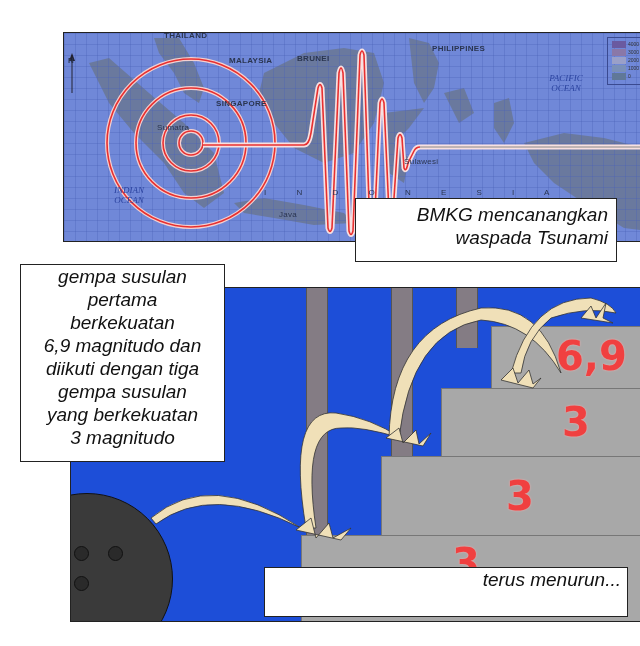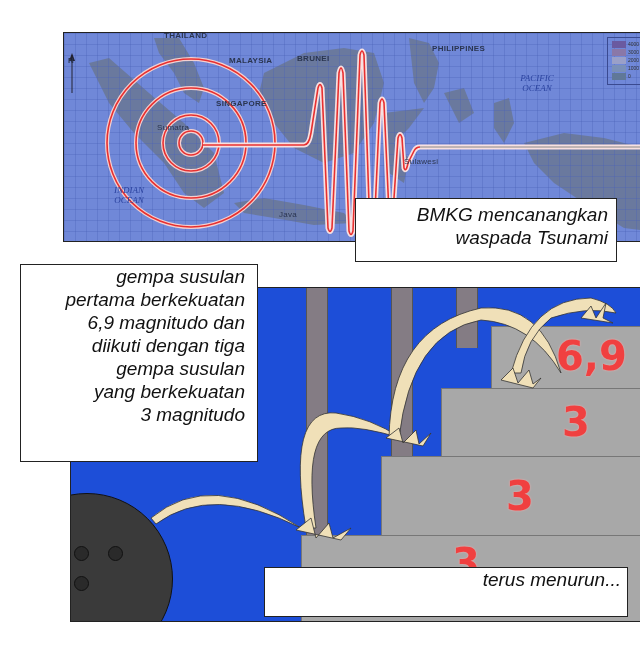--- a/index.html
+++ b/index.html
@@ -4,21 +4,21 @@
   <style>
     html, body { margin:0; padding:0; background:#ffffff; }
     body { width:640px; height:646px; position:relative; overflow:hidden; font-family:"Liberation Sans", sans-serif; }
     .panel { position:absolute; box-sizing:border-box; border:1.5px solid #222; overflow:hidden;margin-left:48px; }
     #map-panel { left:15px; top:32px; width:600px; height:210px; background:#7088d8; }
     #map-panel svg { position:absolute; left:0; top:0; }
     .map-label { position:absolute; font-size:8px; font-weight:bold; color:#2a3550; letter-spacing:0.3px; }
     .map-italic { position:absolute; font-size:9px; font-style:italic; font-family:"Liberation Serif", serif; color:#2c44a0; text-align:center; line-height:10px; }
     .caption { position:absolute; background:#fff; border:1.5px solid #222; box-sizing:border-box; color:#111; font-size:19px; line-height:23px;font-style:italic; }
     #caption-top { left:355px; top:198px; width:262px; height:64px; padding:4px 8px; text-align:right; }
-    #caption-mid { left:20px; top:264px; width:238px; height:198px; padding:0 12px; text-align:right; }
+    #caption-mid { left:20px; top:264px; width:205px; height:198px; padding:0 12px; text-align:center; }
     #caption-bottom { left:264px; top:567px; width:364px; height:50px; padding:1px 6px; text-align:right; font-size:19px; line-height:22px; }
     #stairs-panel { left:22px; top:287px; width:602px; height:335px; background:#1d4ed8; }
     .pillar { position:absolute; top:0; width:20px; background:#847c84; border-left:1px solid #555; border-right:1px solid #555; }
     .step { position:absolute; background:#a8a8a8; border:1px solid #777; box-sizing:border-box; }
     .step-num { position:absolute; font-weight:bold; font-size:40px; color:#f04040; text-shadow:0 0 2px #ffb0b0; font-family:"DejaVu Sans", sans-serif; }
     .ball { position:absolute; border-radius:50%; background:#3a3a3a; border:1.5px solid #111; }
     .hole { position:absolute; width:13px; height:13px; border-radius:50%; background:#2a2a2a; border:1.5px solid #111; }
     .legend-box { position:absolute; left:543px; top:4px; width:50px; height:46px; border:1px solid #3a4a90; }
     .legend-bar { position:absolute; left:4px; width:14px; height:7px; }
     .legend-txt { position:absolute; left:20px; font-size:5px; color:#333; }
@@ -81,26 +81,27 @@
     </g>
   </svg>
   <span class="map-label" style="left:100px;top:-2px;">THAILAND</span>
   <span class="map-label" style="left:165px;top:23px;">MALAYSIA</span>
   <span class="map-label" style="left:233px;top:21px;">BRUNEI</span>
   <span class="map-label" style="left:368px;top:11px;">PHILIPPINES</span>
   <span class="map-label" style="left:152px;top:66px;">SINGAPORE</span>
   <span class="map-label" style="left:93px;top:90px;font-weight:normal;">Sumatra</span>
   <span class="map-label" style="left:215px;top:177px;font-weight:normal;">Java</span>
   <span class="map-label" style="left:340px;top:124px;font-weight:normal;">Sulawesi</span>
+  <span class="map-label" style="left:200px;top:155px;letter-spacing:14px;font-weight:normal;">I N D O N E S I A</span>
   <span class="map-label" style="left:4px;top:23px;">N</span>
   <div class="map-italic" style="left:35px;top:152px;width:60px;">
     <div>INDIAN</div>
     <div>OCEAN</div>
   </div>
-  <div class="map-italic" style="left:443px;top:40px;width:60px;">
+  <div class="map-italic" style="left:472px;top:40px;width:60px;">
     <div>PACIFIC</div>
     <div>OCEAN</div>
   </div>
   <div class="legend-box">
     <div class="legend-bar" style="top:3px;background:#6a5aa0;"></div>
     <div class="legend-bar" style="top:11px;background:#8a78a8;"></div>
     <div class="legend-bar" style="top:19px;background:#9aa0c8;"></div>
     <div class="legend-bar" style="top:27px;background:#7a90b8;"></div>
     <div class="legend-bar" style="top:35px;background:#607898;"></div>
     <span class="legend-txt" style="top:3px;">4000</span>

